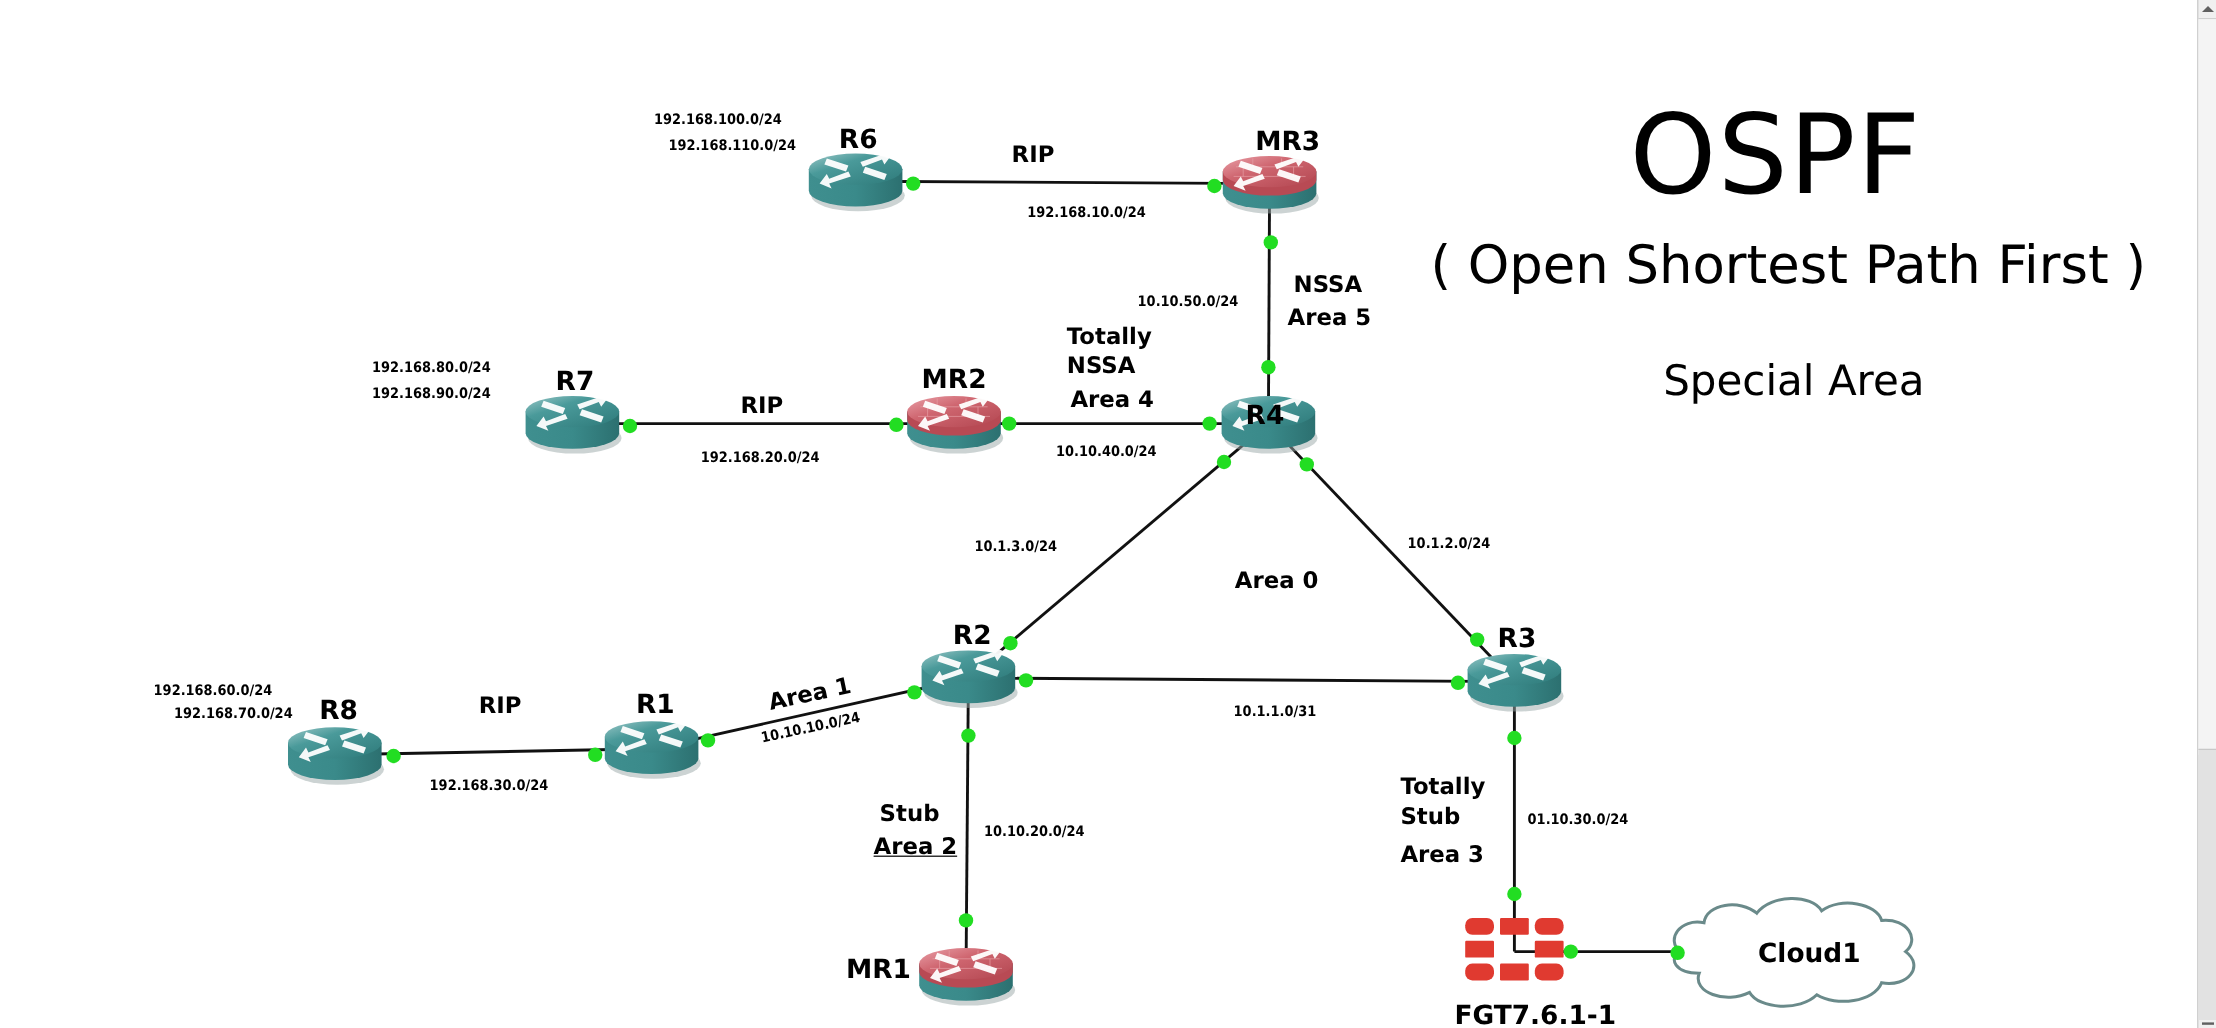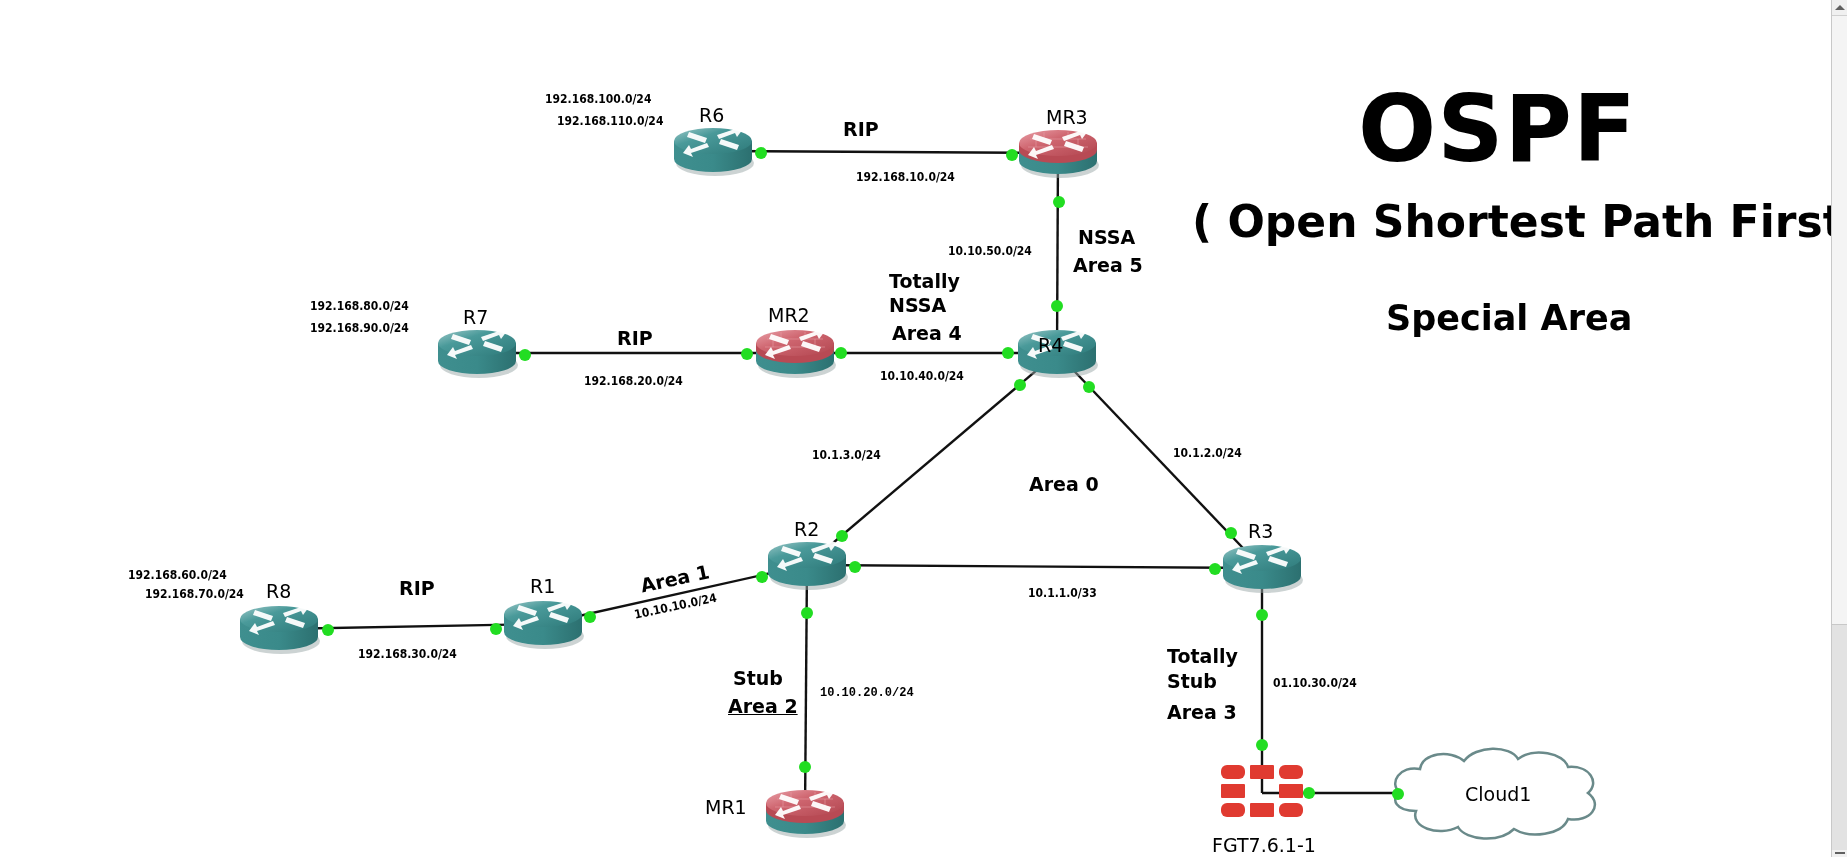--- a/index.html
+++ b/index.html
@@ -2,22 +2,22 @@
 <html><head>
 <meta charset="utf-8">
 <style>
   html, body { margin:0; padding:0; background:#ffffff; }
   body { width:1847px; height:857px; position:relative; overflow:hidden;
          font-family:"DejaVu Sans", sans-serif; color:#000; }
   #canvas { position:absolute; left:0; top:0; width:1831px; height:857px; }
   .lbl { position:absolute; font-weight:bold; white-space:nowrap; color:#000; }
   .net { font-size:12px; font-family:"DejaVu Sans Condensed","DejaVu Sans", sans-serif; font-weight:bold; }
   .area { font-size:19px; font-family:"DejaVu Sans", sans-serif; font-weight:bold; line-height:28px; }
-  .node-name { font-size:19px; font-weight:normal; }
-  .title { position:absolute; font-weight:bold; white-space:nowrap; }
+  .node-name { font-size:22px; font-weight:bold; }
+  .title { position:absolute; font-weight:normal; white-space:nowrap; }
   #t-main { left:1358px; top:76px; font-size:92px; letter-spacing:1px; }
   #t-sub { left:1192px; top:196px; font-size:44px; }
   #t-special { left:1386px; top:298px; font-size:35px; }
   
   #scrollbar { position:absolute; left:1831px; top:0; width:16px; height:857px;
                background:#f0f0f0; border-left:1px solid #c8c8c8; box-sizing:border-box; }
   #sb-up { position:absolute; left:0; top:0; width:15px; height:15px; border-bottom:1px solid #d0d0d0; }
   #sb-up::after { content:""; position:absolute; left:3px; top:5px; border-left:5px solid transparent;
                   border-right:5px solid transparent; border-bottom:5px solid #606060; }
   #sb-track { position:absolute; left:0; top:16px; width:15px; height:613px; background:#f4f4f4; }
@@ -262,24 +262,24 @@
 <div class="lbl net" style="left:310px;top:321px;">192.168.90.0/24</div>
 <div class="lbl net" style="left:128px;top:568px;">192.168.60.0/24</div>
 <div class="lbl net" style="left:129px;top:587px;margin-left:16px;">192.168.70.0/24</div>
 
 <div class="lbl net" style="left:812px;top:170px;margin-left:44px;">192.168.10.0/24</div>
 <div class="lbl net" style="left:948px;top:244px;">10.10.50.0/24</div>
 <div class="lbl net" style="left:584px;top:374px;">192.168.20.0/24</div>
 <div class="lbl net" style="left:880px;top:369px;">10.10.40.0/24</div>
 <div class="lbl net" style="left:812px;top:448px;">10.1.3.0/24</div>
 <div class="lbl net" style="left:1173px;top:446px;">10.1.2.0/24</div>
-<div class="lbl net" style="left:1028px;top:586px;">10.1.1.0/33</div>
+<div class="lbl net" style="left:1028px;top:586px;">10.1.1.0/31</div>
 <div class="lbl net" style="left:358px;top:647px;">192.168.30.0/24</div>
 <div class="lbl net" style="left:633px;top:608px;transform:rotate(-12deg);transform-origin:left top;">10.10.10.0/24</div>
-<div class="lbl net" style="left:820px;top:686px;font-family:Liberation Mono, monospace;">10.10.20.0/24</div>
+<div class="lbl net" style="left:820px;top:686px;">10.10.20.0/24</div>
 <div class="lbl net" style="left:1273px;top:676px;">01.10.30.0/24</div>
 
 <div class="lbl area" style="left:843px;top:115px;">RIP</div>
 <div class="lbl area" style="left:617px;top:324px;">RIP</div>
 <div class="lbl area" style="left:399px;top:574px;">RIP</div>
 
 <div class="lbl area" style="left:1078px;top:223px;">NSSA</div>
 <div class="lbl area" style="left:1073px;top:251px;">Area 5</div>
 
 <div class="lbl area" style="left:889px;top:267px;">Totally</div>

